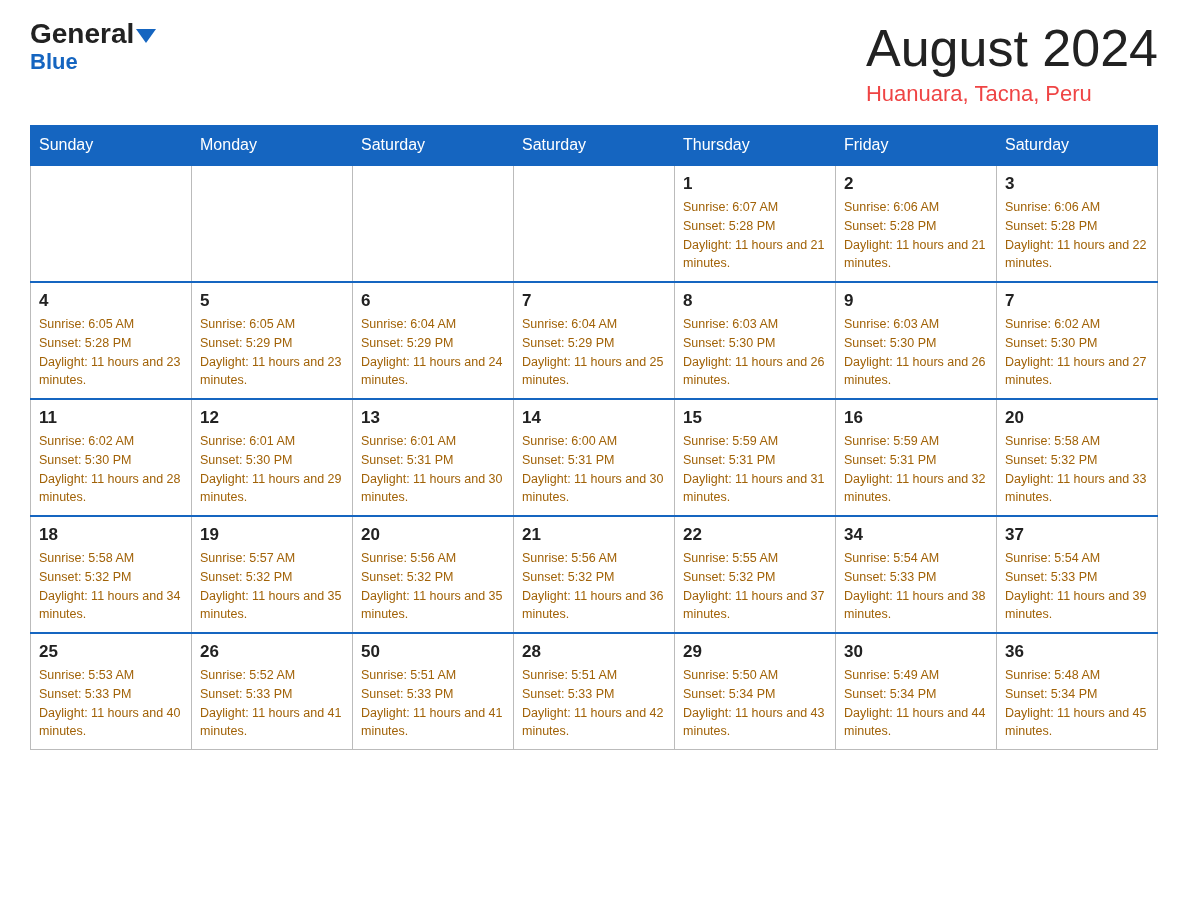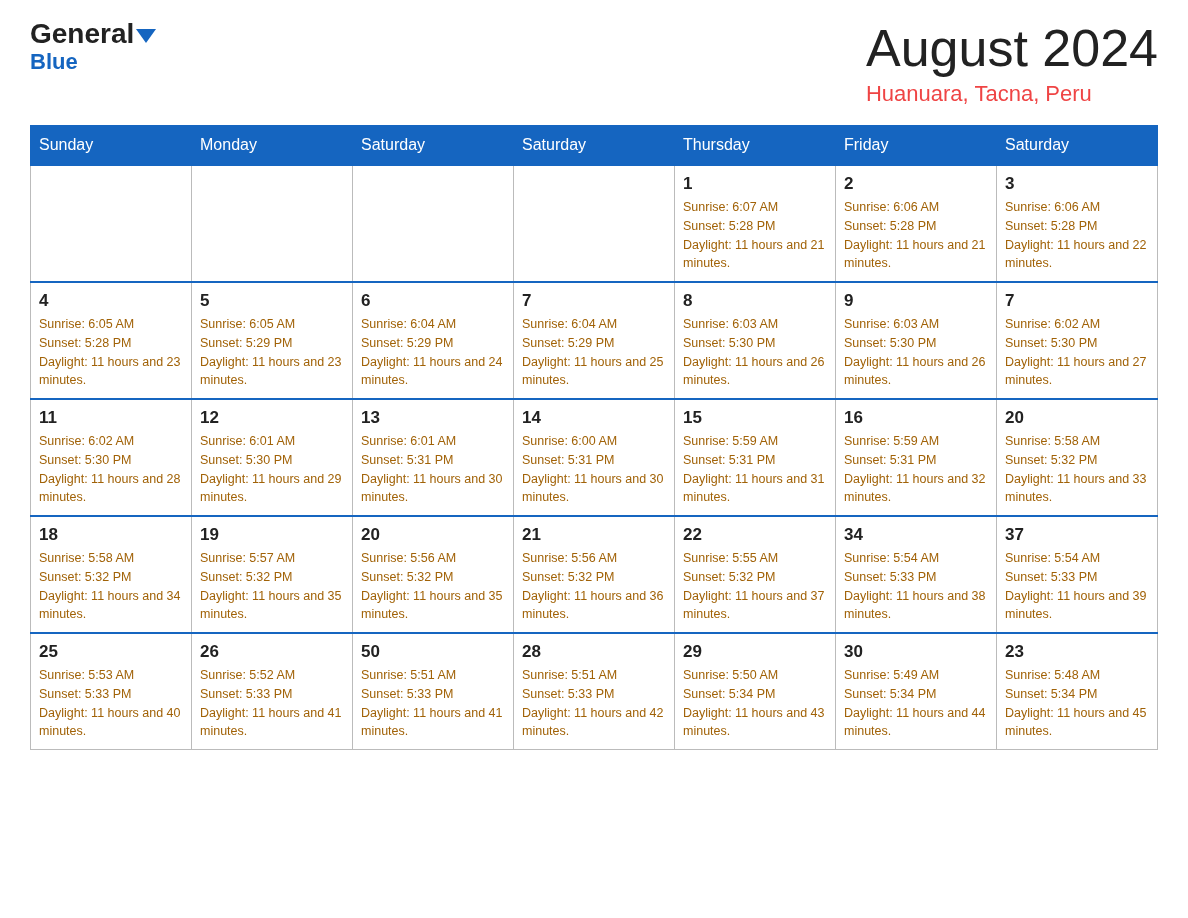--- a/index.html
+++ b/index.html
@@ -256,18 +256,18 @@
         </td>
         <td>
           <div class="day-number">29</div>
           <div class="day-info">Sunrise: 5:50 AM<br>Sunset: 5:34 PM<br>Daylight: 11 hours and 43 minutes.</div>
         </td>
         <td>
           <div class="day-number">30</div>
           <div class="day-info">Sunrise: 5:49 AM<br>Sunset: 5:34 PM<br>Daylight: 11 hours and 44 minutes.</div>
         </td>
         <td>
-          <div class="day-number">23</div>
+          <div class="day-number">36</div>
           <div class="day-info">Sunrise: 5:48 AM<br>Sunset: 5:34 PM<br>Daylight: 11 hours and 45 minutes.</div>
         </td>
       </tr>
     </tbody>
 </table>
 
 </body></html>

